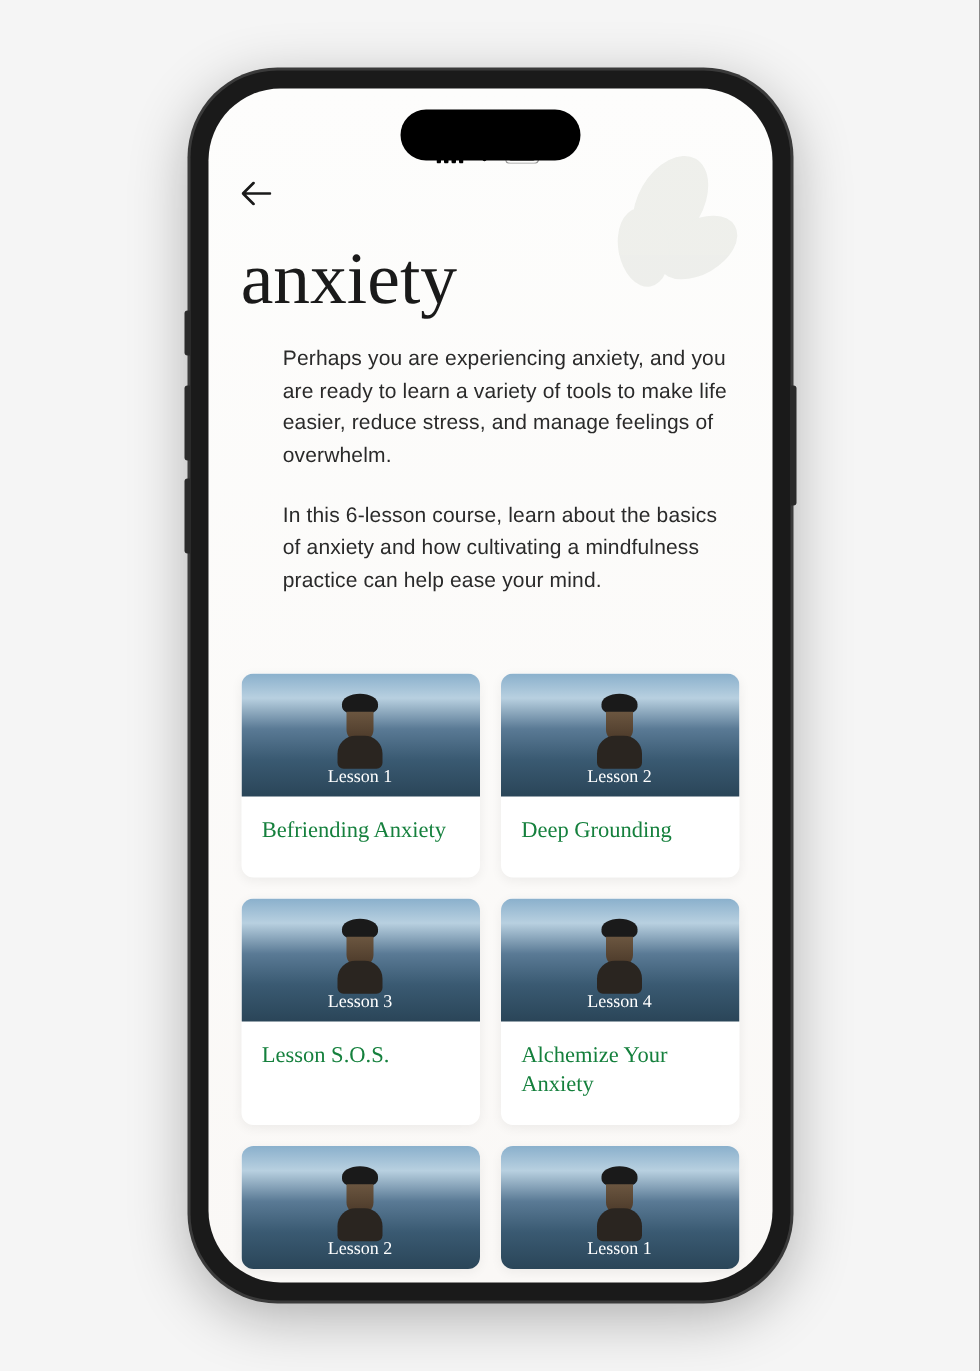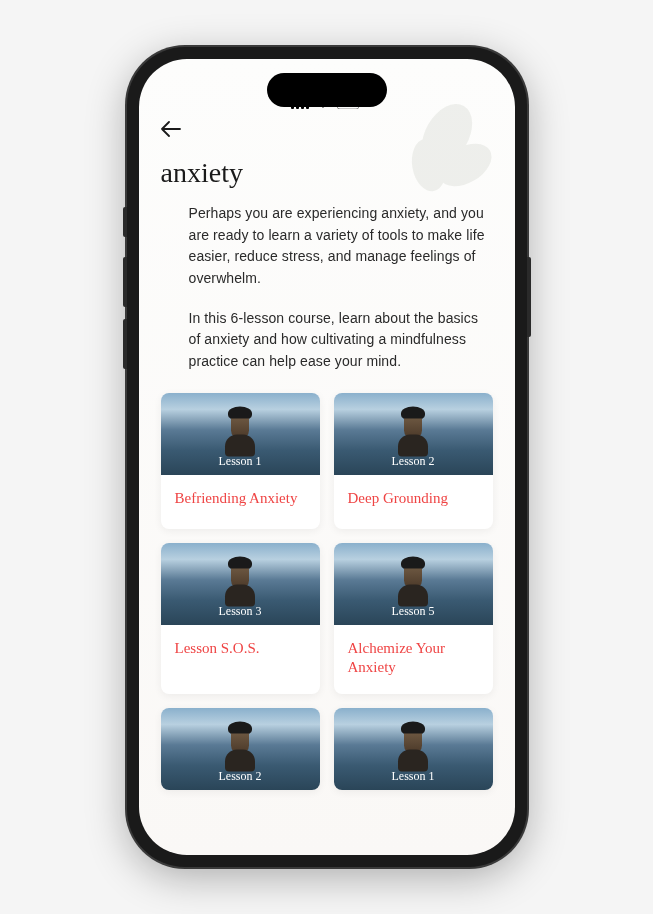--- a/index.html
+++ b/index.html
@@ -87,39 +87,39 @@
     .back-button {
       width: 24px;
       height: 24px;
       margin-bottom: 16px;
       cursor: pointer;
       display: flex;
       align-items: center;
     }
     .page-title {
       font-family: Georgia, 'Times New Roman', serif;
-      font-size: 28px;
+      font-size: 49px;
       font-weight: 400;
       color: #1a1a1a;
       margin-bottom: 14px;
     }
     .body-text {
       font-size: 14px;
       line-height: 1.55;
       color: #2a2a2a;
       margin-bottom: 18px;
       font-weight: 300;
       letter-spacing: 0.1px;
       margin-left: 28px;
     }
     .lessons-grid {
       display: grid;
       grid-template-columns: 1fr 1fr;
       gap: 14px;
-      margin-top: 20px;
+      margin-top: 51px;
     }
     .lesson-card {
       background: #fff;
       border-radius: 8px;
       overflow: hidden;
       box-shadow: 0 2px 8px rgba(0,0,0,0.06);
       cursor: pointer;
     }
     .lesson-image {
       width: 100%;
@@ -167,21 +167,21 @@
       color: #fff;
       font-family: Georgia, serif;
       font-size: 12px;
       font-weight: 300;
       z-index: 2;
     }
     .lesson-title {
       padding: 14px 14px 16px;
       font-family: Georgia, 'Times New Roman', serif;
       font-size: 15px;
-      color: #ef4444;
+      color: #15803d;
       line-height: 1.3;
       min-height: 54px;
     }
     .leaf-decoration {
       position: absolute;
       top: 40px;
       right: 20px;
       width: 120px;
       height: 120px;
       opacity: 0.08;
@@ -278,21 +278,21 @@
           <div class="lesson-title">Lesson S.O.S.</div>
         </div>
 
         <div class="lesson-card">
           <div class="lesson-image">
             <div class="person-silhouette">
               <div class="hat"></div>
                 <div class="hair"></div>
                 <div class="body-shape"></div>
             </div>
-            <span class="lesson-label">Lesson 5</span>
+            <span class="lesson-label">Lesson 4</span>
           </div>
           <div class="lesson-title">Alchemize Your Anxiety</div>
         </div>
 
         <div class="lesson-card">
           <div class="lesson-image">
             <div class="person-silhouette">
               <div class="hat"></div>
                 <div class="hair"></div>
                 <div class="body-shape"></div>

